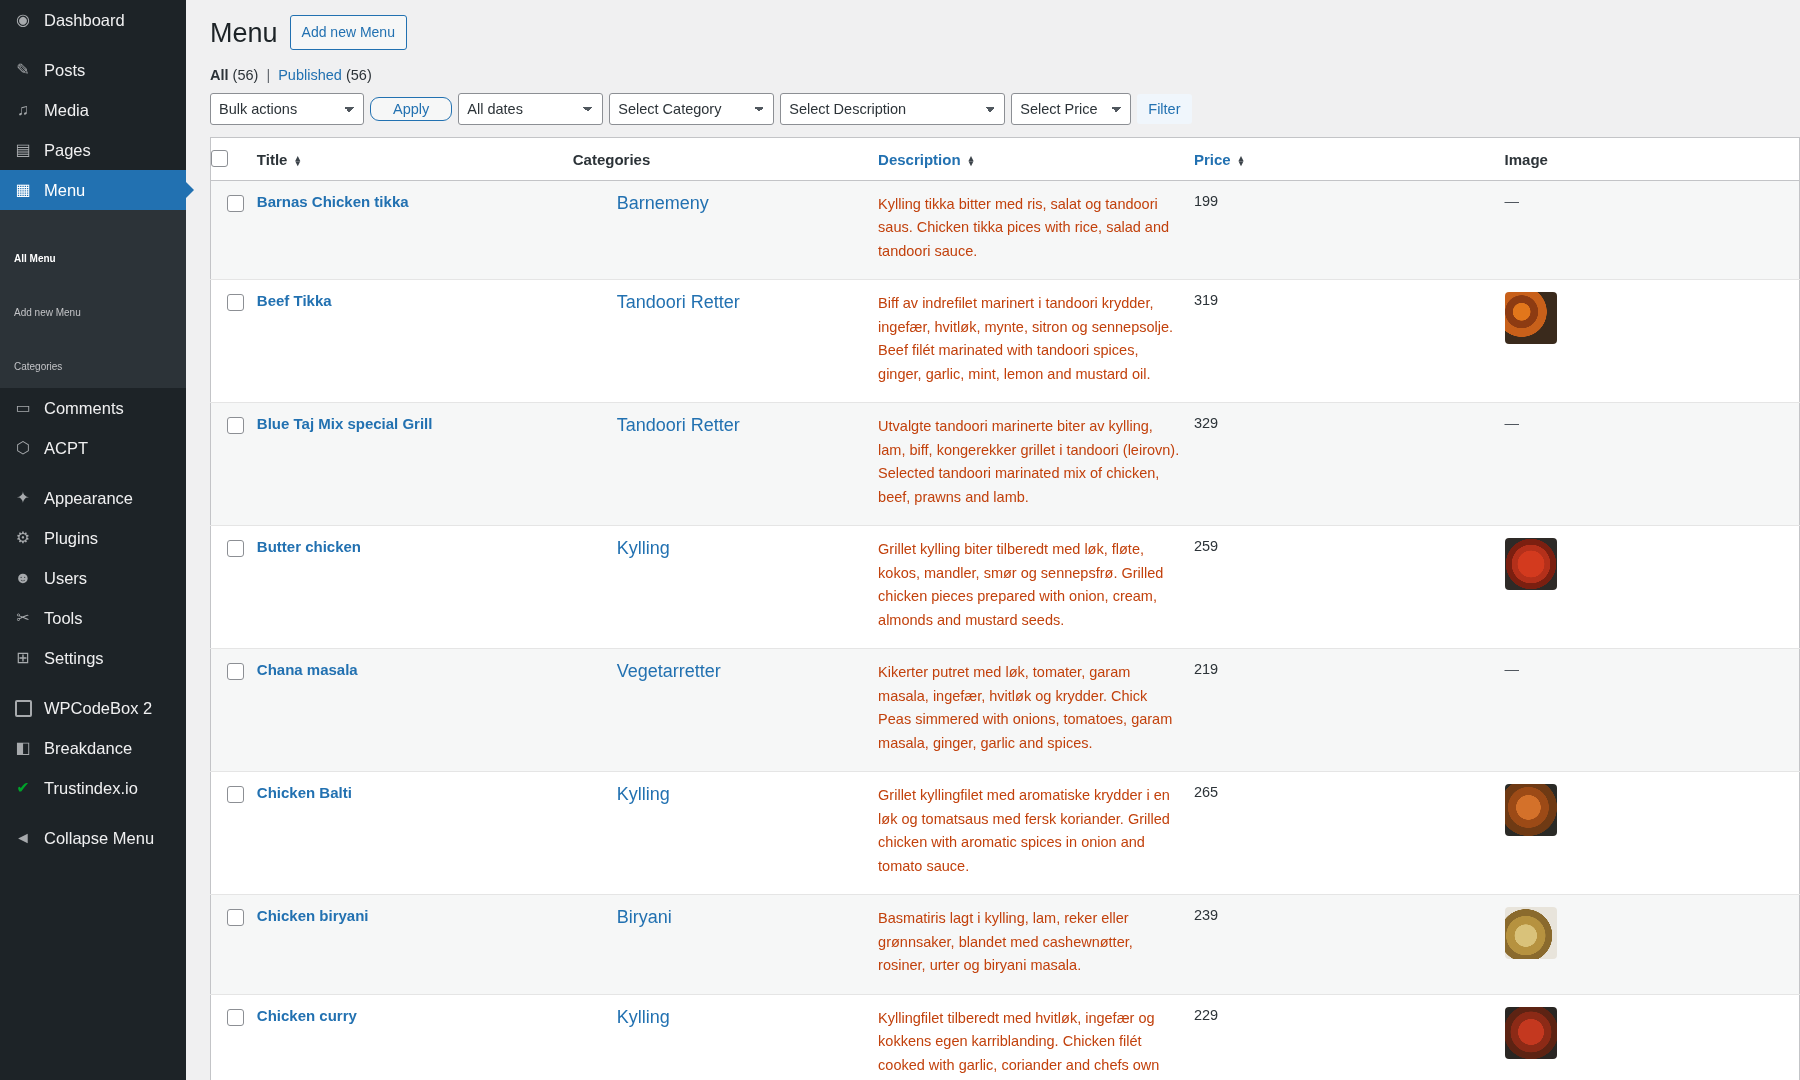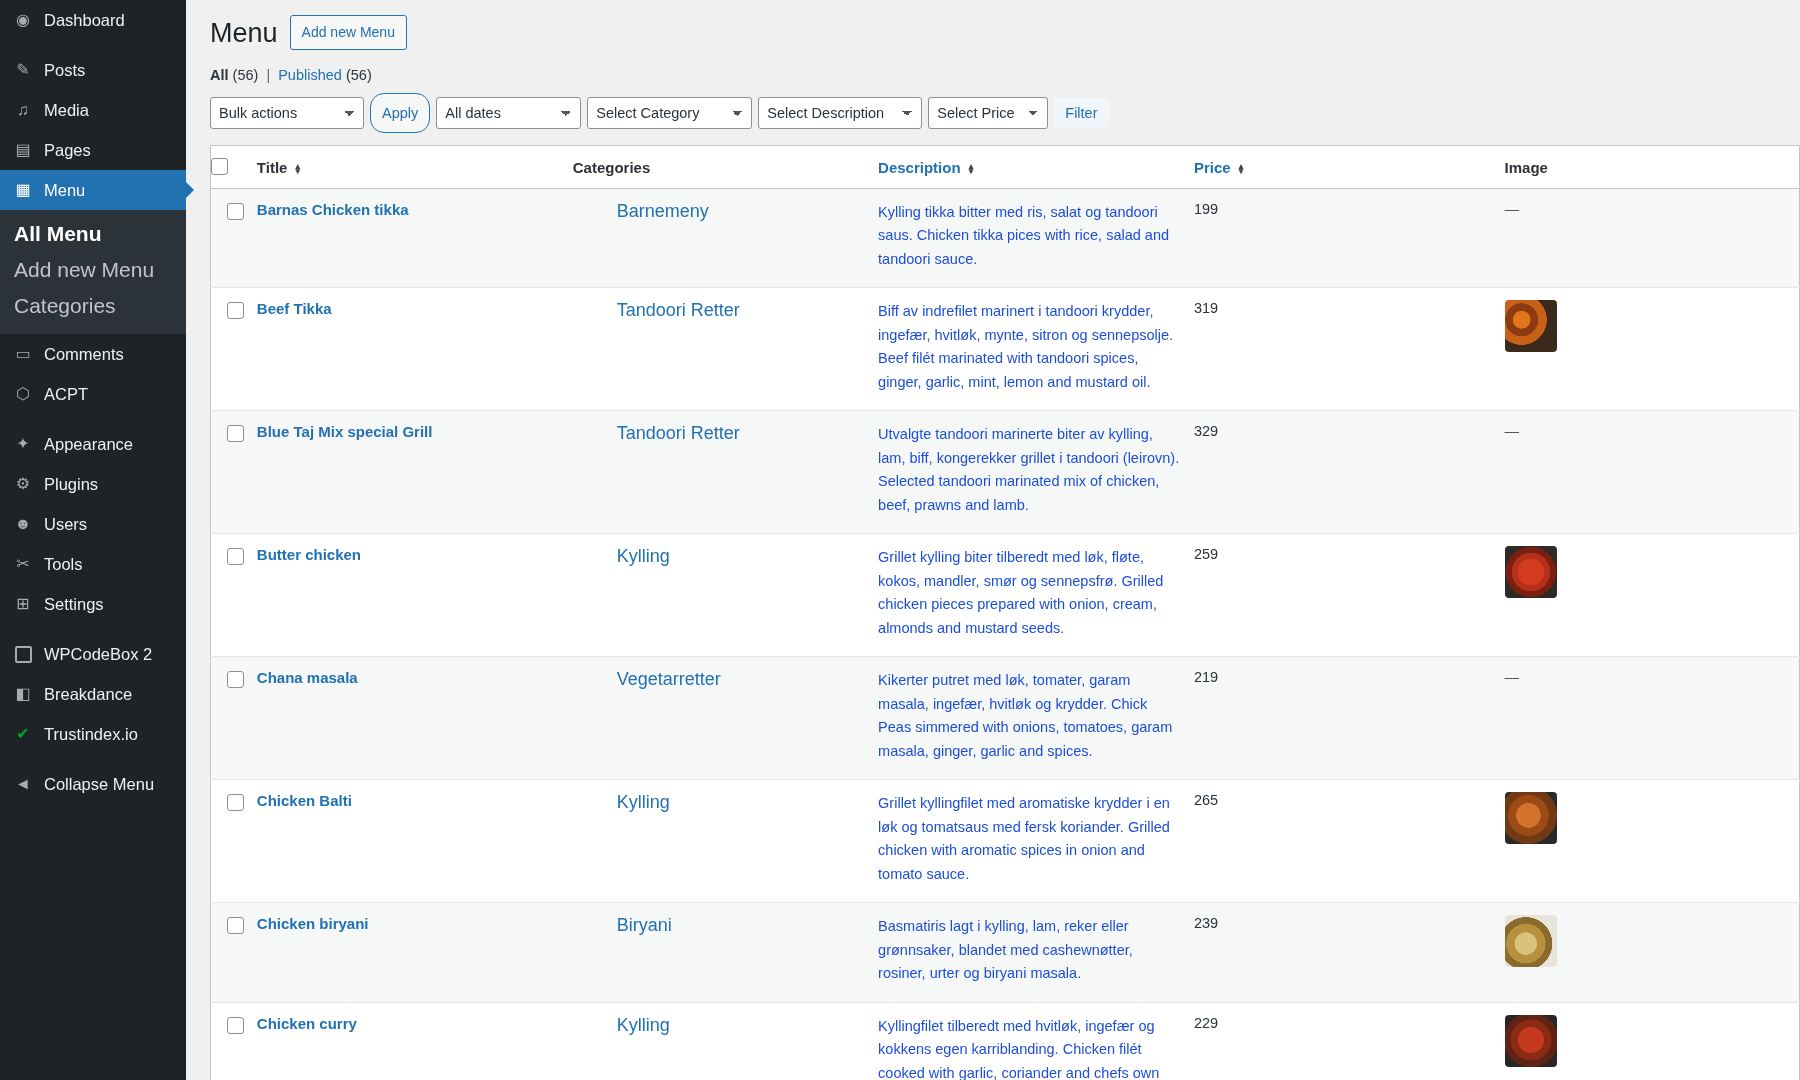--- a/index.html
+++ b/index.html
@@ -56,23 +56,24 @@
     border-style: solid;
     border-width: 8px 0 8px 8px;
     border-color: transparent transparent transparent #2271b1;
   }
   .submenu {
     background: #2c3338;
     padding: 6px 0 10px 0;
   }
   .submenu .sub {
     padding: 6px 28px 6px 14px;
-    font-size: 21px;
+    font-size: 10px;
     color: #c3c4c7;
     cursor: pointer;
+    margin-top: 31px;
   }
   .submenu .sub.current { color: #fff; font-weight: bold; }
   .sep { height: 10px; }
   .menu-item .sq {
     width: 17px; height: 17px;
     border: 2px solid #a7aaad;
     border-radius: 2px;
     display: inline-block;
   }
 
@@ -130,45 +131,45 @@
     -webkit-appearance: none;
     background-image:
       linear-gradient(45deg, transparent 50%, #50575e 50%),
       linear-gradient(135deg, #50575e 50%, transparent 50%);
     background-position: calc(100% - 14px) 13px, calc(100% - 9px) 13px;
     background-size: 5px 5px, 5px 5px;
     background-repeat: no-repeat;
     cursor: pointer;
   }
   .btn-secondary {
-    height: 40px;
+    height: 24px;
     font-size: 14.5px;
     color: #2271b1;
     border: 1px solid #2271b1;
     background: #f6f7f7;
-    border-radius: 14px;
-    padding: 0 11px;
+    border-radius: 9px;
+    padding: 0 22px;
     cursor: pointer;
     font-family: "Liberation Sans", sans-serif;
   }
   .btn-link {
     height: 30px;
     font-size: 14.5px;
     color: #2271b1;
     background: #f0f6fc;
     border: 1px solid transparent;
     border-radius: 3px;
     padding: 0 10px;
     cursor: pointer;
     font-family: "Liberation Sans", sans-serif;
   }
   .w-bulk { width: 154px; }
   .w-dates { width: 145px; }
   .w-cat { width: 165px; }
-  .w-desc { width: 164px; }
+  .w-desc { width: 225px; }
   .w-price { width: 120px; }
 
   
   table.wp-list {
     width: 1590px;
     border-collapse: collapse;
     background: #fff;
     border: 1px solid #c3c4c7;
     border-bottom: none;
     font-size: 14.5px;
@@ -216,21 +217,21 @@
     cursor: pointer;
   }
   td.col-cat a {
     color: #2271b1;
     text-decoration: none;
     font-size: 18px;
     cursor: pointer;
     padding-left: 44px;
   }
   td.col-desc {
-    color: #1d4ed8;
+    color: #c2410c;
     line-height: 1.62;
     max-width: 300px;
   }
   td.col-price { color: #2c3338; }
   td.col-img { color: #50575e; }
   input[type=checkbox].cb {
     width: 17px; height: 17px;
     border: 1px solid #8c8f94;
     border-radius: 3px;
     background: #fff;

